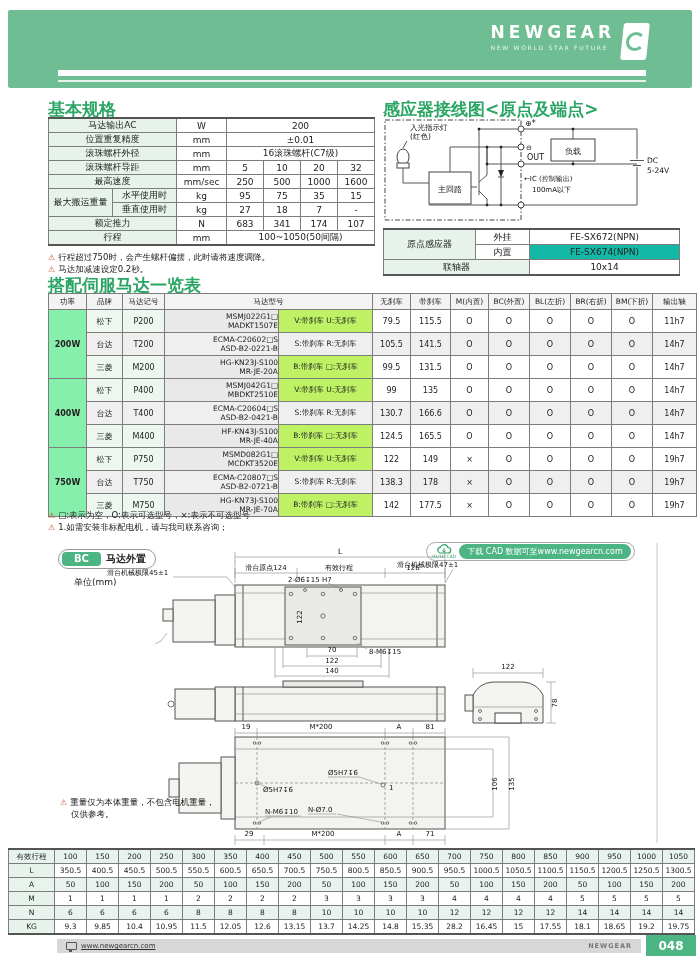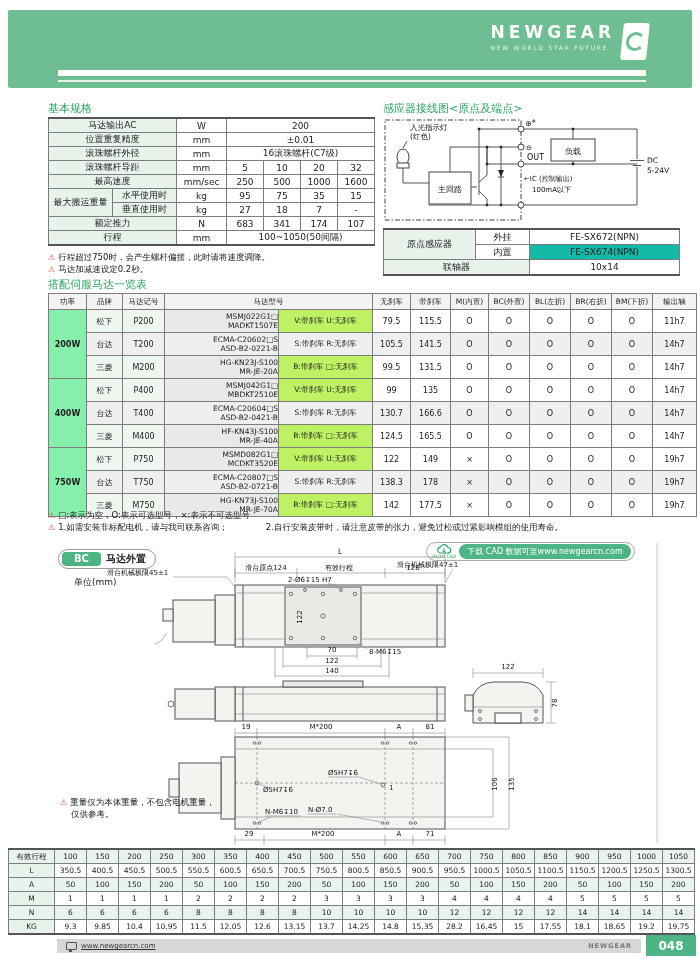--- a/index.html
+++ b/index.html
@@ -10,21 +10,21 @@
   .banner{left:8px;top:10px;width:684px;height:78px;background:#6fbe93;border-radius:2px}
   .stripe1{position:absolute;left:50px;right:46px;bottom:12px;height:6px;background:#fcfdfc}
   .stripe2{position:absolute;left:50px;right:46px;bottom:6px;height:2px;background:#e9f3ed}
   .logo{position:absolute;right:44px;top:13px;display:flex;align-items:flex-start;gap:7px}
   .logo .nm{font-size:17px;font-weight:bold;color:#fff;letter-spacing:4px;line-height:18px}
   .logo .tag{font-size:6px;color:#e8f5ee;letter-spacing:1.7px;margin-top:3px}
   .logo-box{width:26px;height:37px;background:#fff;border-radius:3px;transform:skewX(-6deg);
             display:flex;align-items:center;justify-content:center}
   .logo-box .g{width:13px;height:13px;border:3px solid #6fbe93;border-radius:50%;border-right-color:transparent}
   
-  .stitle{font-size:11px;font-weight:normal;color:#2aa564;line-height:12px}
+  .stitle{font-size:17px;font-weight:bold;color:#2aa564;line-height:12px}
   .note{display:flex;gap:3px;font-size:8.5px;line-height:11.5px;color:#222;white-space:nowrap}
   .warn{color:#c94f36;font-size:8px;line-height:11.5px}
   
   table{border-collapse:collapse;table-layout:fixed}
   td,th{border:1px solid #7d7d7d;text-align:center;padding:0;overflow:hidden;font-weight:normal}
   .lab{background:#e7f2ea}
   .lab2{background:#eef6f0}
   .gcell{background:#14b8a6}
   .bspec{width:326px;font-size:9px;border-top:2px solid #555;border-bottom:2px solid #555}
   .bspec td{height:13px}
@@ -439,23 +439,20 @@
 <div class="abs" style="left:48px;top:510px">
   <div class="note">
       <span class="warn">⚠</span>
       <span>□:表示为空，O:表示可选型号，×:表示不可选型号</span>
     </div>
   <div style="display:flex">
     <div class="note">
         <span class="warn">⚠</span>
         <span>1.如需安装非标配电机，请与我司联系咨询；</span>
       </div>
-    <div class="note" style="margin-left:38px">
-        <span>2.自行安装皮带时，请注意皮带的张力，避免过松或过紧影响模组的使用寿命。</span>
-      </div>
   </div>
 </div>
 
 <div class="abs bcpill">
   <span class="bcbox">BC</span>
   <span class="bclabel">马达外置</span>
 </div>
 <div class="abs unit">单位(mm)</div>
 <div class="abs cadpill">
   <span class="cloudwrap">

